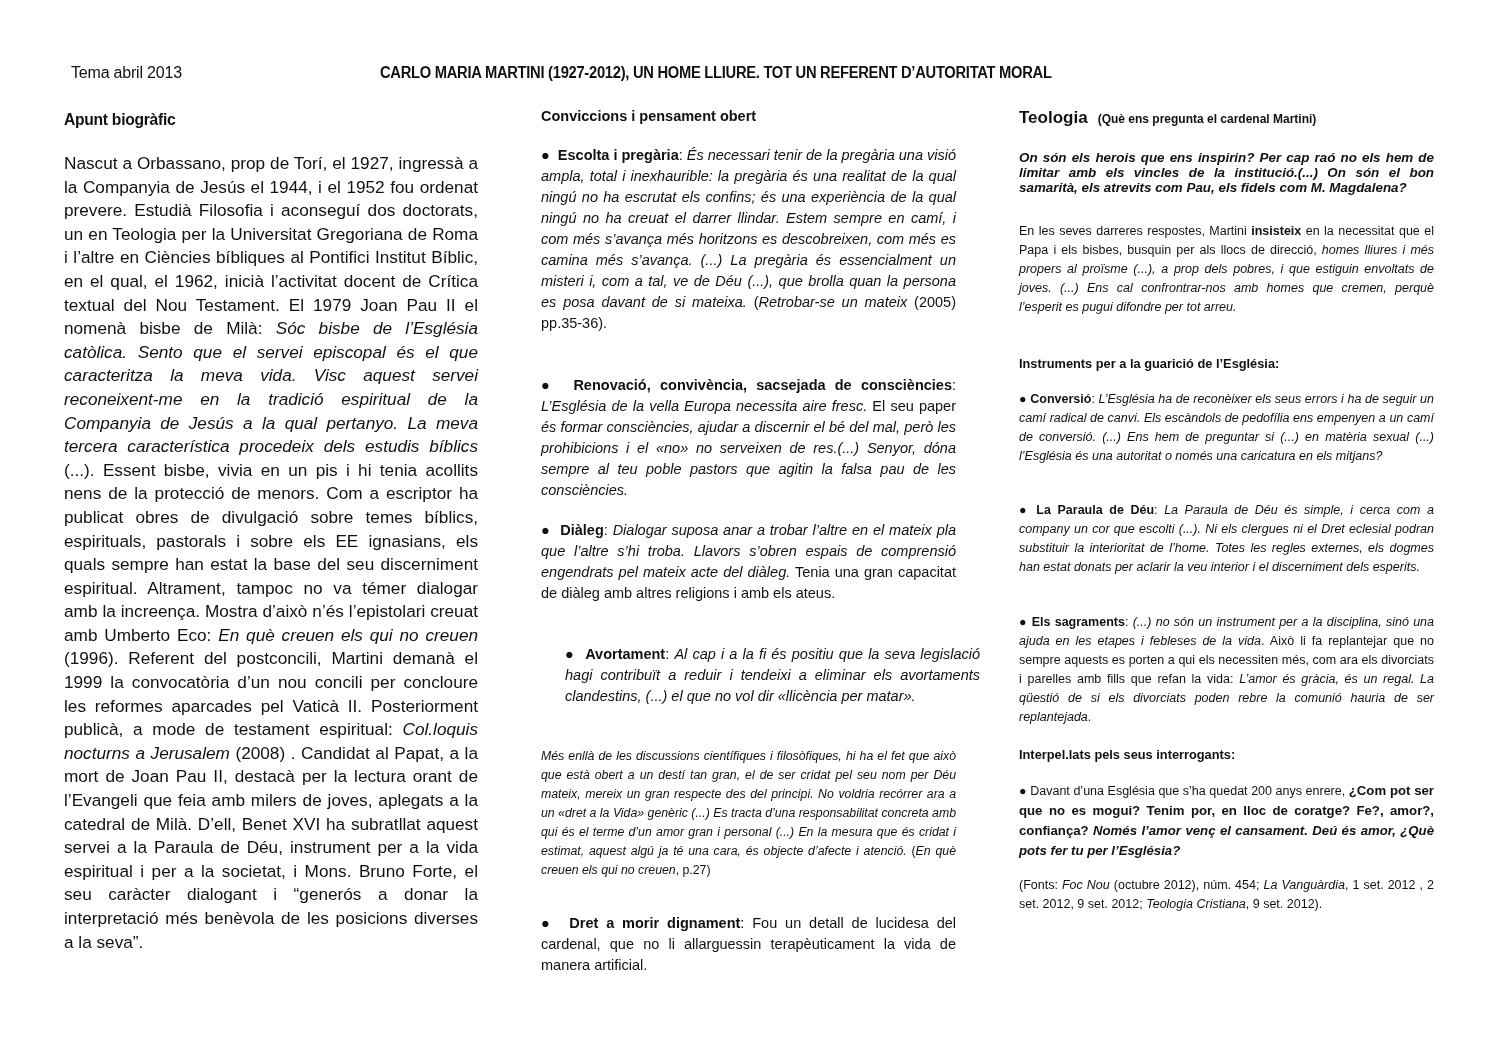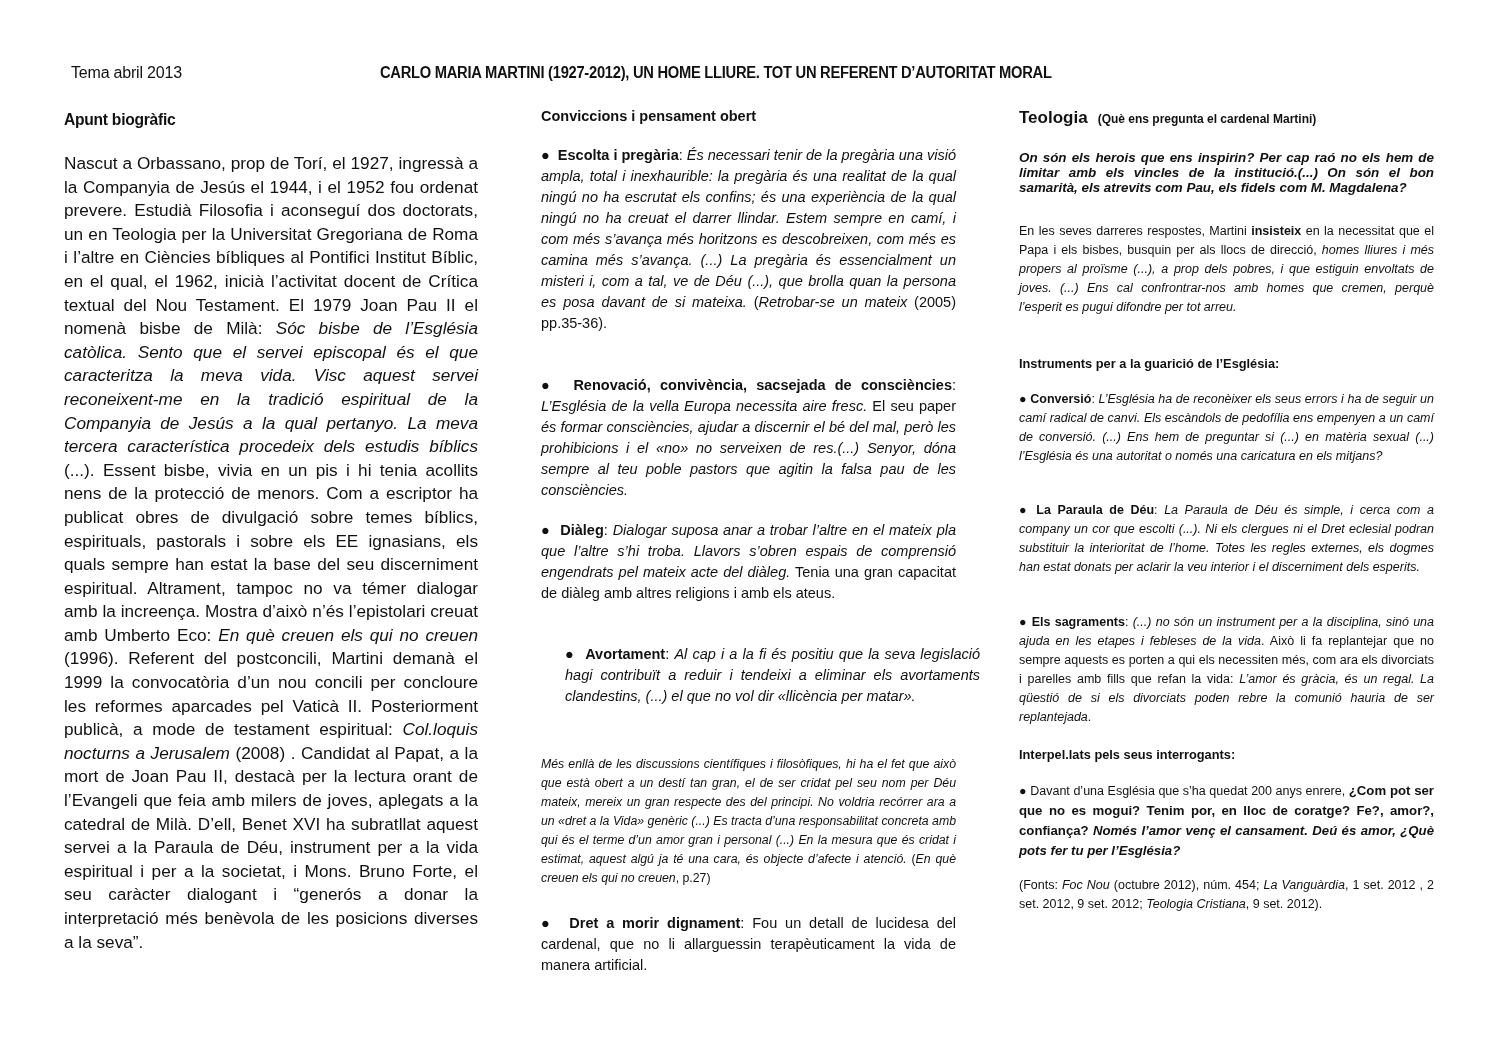--- a/index.html
+++ b/index.html
@@ -8,21 +8,21 @@
   .hdr-left { left: 64px; letter-spacing: -0.2px; margin-left: 7px; }
   .hdr-title { left: 380px; font-weight: bold; letter-spacing: -0.3px; transform: scaleX(0.92); transform-origin: left; }
   .col { position: absolute; top: 0; font-family: "Liberation Sans", sans-serif; }
   .col1 { left: 64px; width: 414px; }
   .col2 { left: 541px; width: 415px; }
   .col3 { left: 1019px; width: 415px; }
   .col1 .h { position: absolute; top: 110px; font-size: 17px; font-weight: bold; letter-spacing: -0.3px; transform: scaleX(0.92); transform-origin: left; white-space: nowrap; }
   .col1 .body { position: absolute; top: 152px; width: 414px; font-size: 17.2px; line-height: 23.6px; text-align: justify; }
   .col2 .h { position: absolute; top: 108px; font-size: 14.5px; font-weight: bold; white-space: nowrap; }
   .col2 .sec { position: absolute; width: 415px; font-size: 14.5px; line-height: 21px; text-align: justify; }
-  .col2 .small { font-size: 12.3px; line-height: 19px; margin-top: 8px; }
+  .col2 .small { font-size: 12.3px; line-height: 19px; }
   .col3 .h { position: absolute; top: 108px; font-size: 17px; font-weight: bold; white-space: nowrap; }
   .col3 .h .sub { font-size: 12px; margin-left: 10px; }
   .col3 .sec { position: absolute; width: 415px; font-size: 12.5px; line-height: 19px; text-align: justify; }
   .col3 .sub-h { font-weight: bold; font-size: 12.8px; }
   .col3 .lead { font-weight: bold; font-style: italic; font-size: 13.4px; line-height: 15px; }
   .b { font-weight: bold; }
   .i { font-style: italic; }
   .bi { font-weight: bold; font-style: italic; }
 </style>
 </head>

